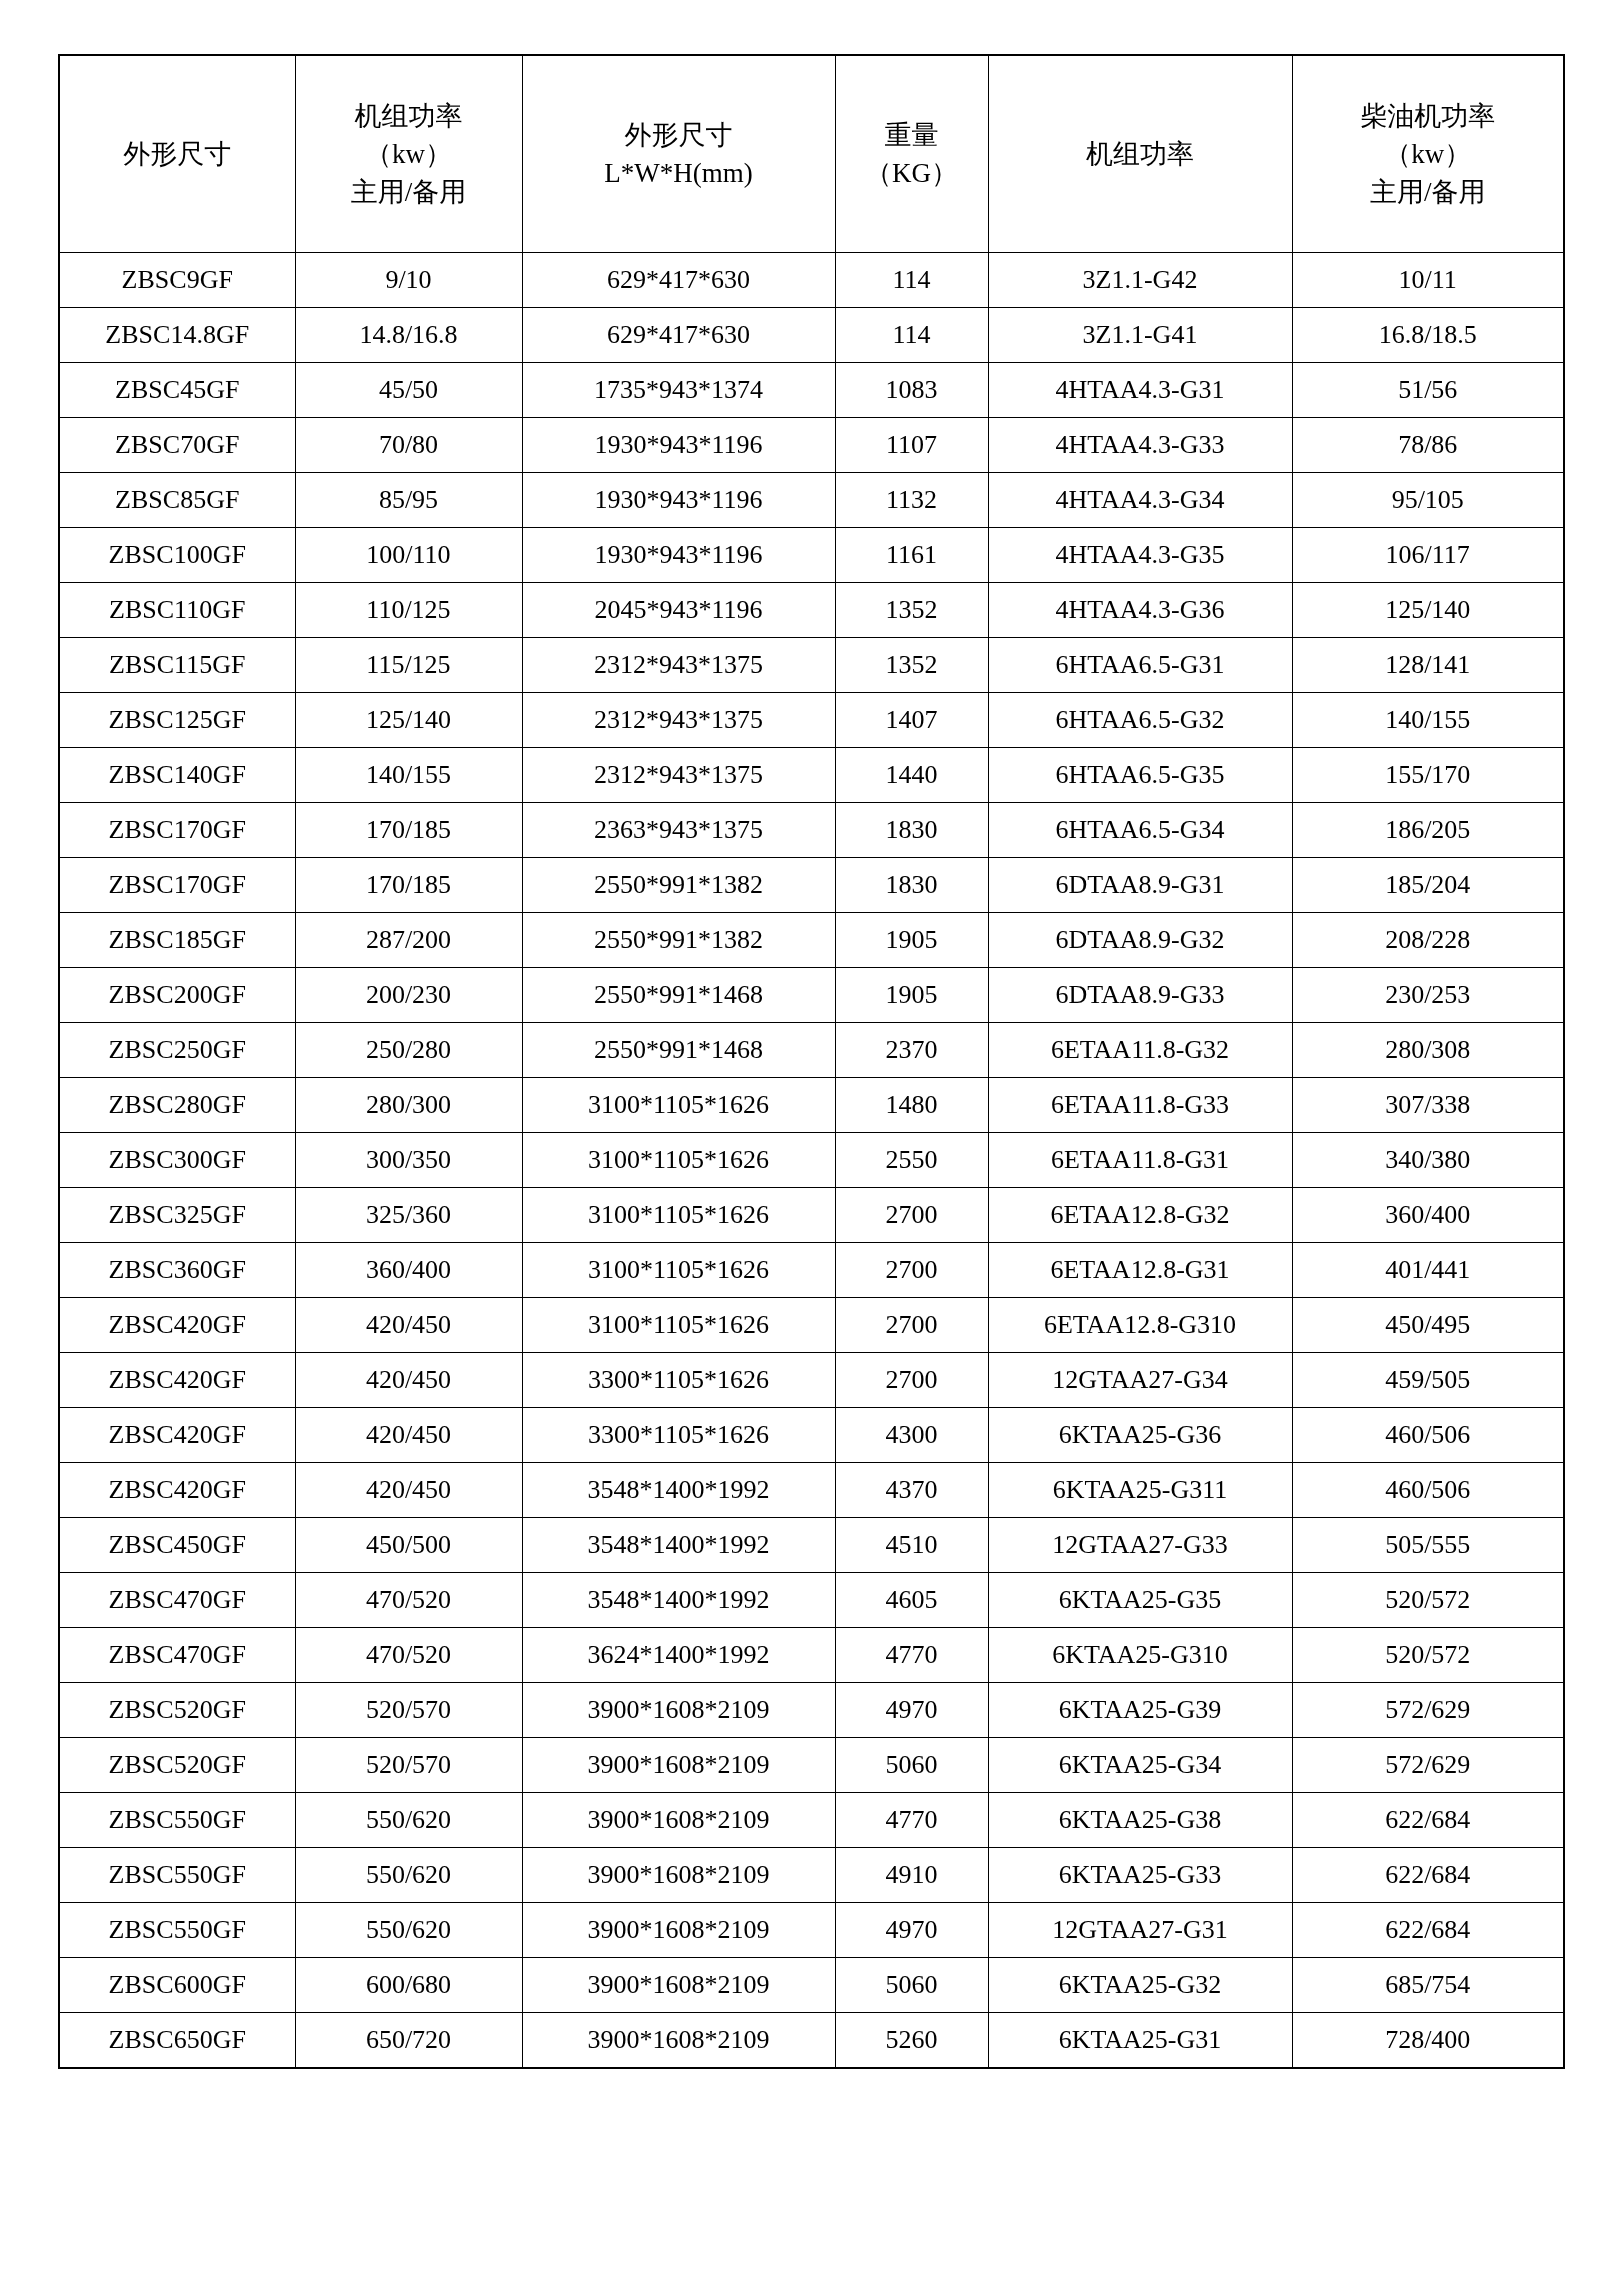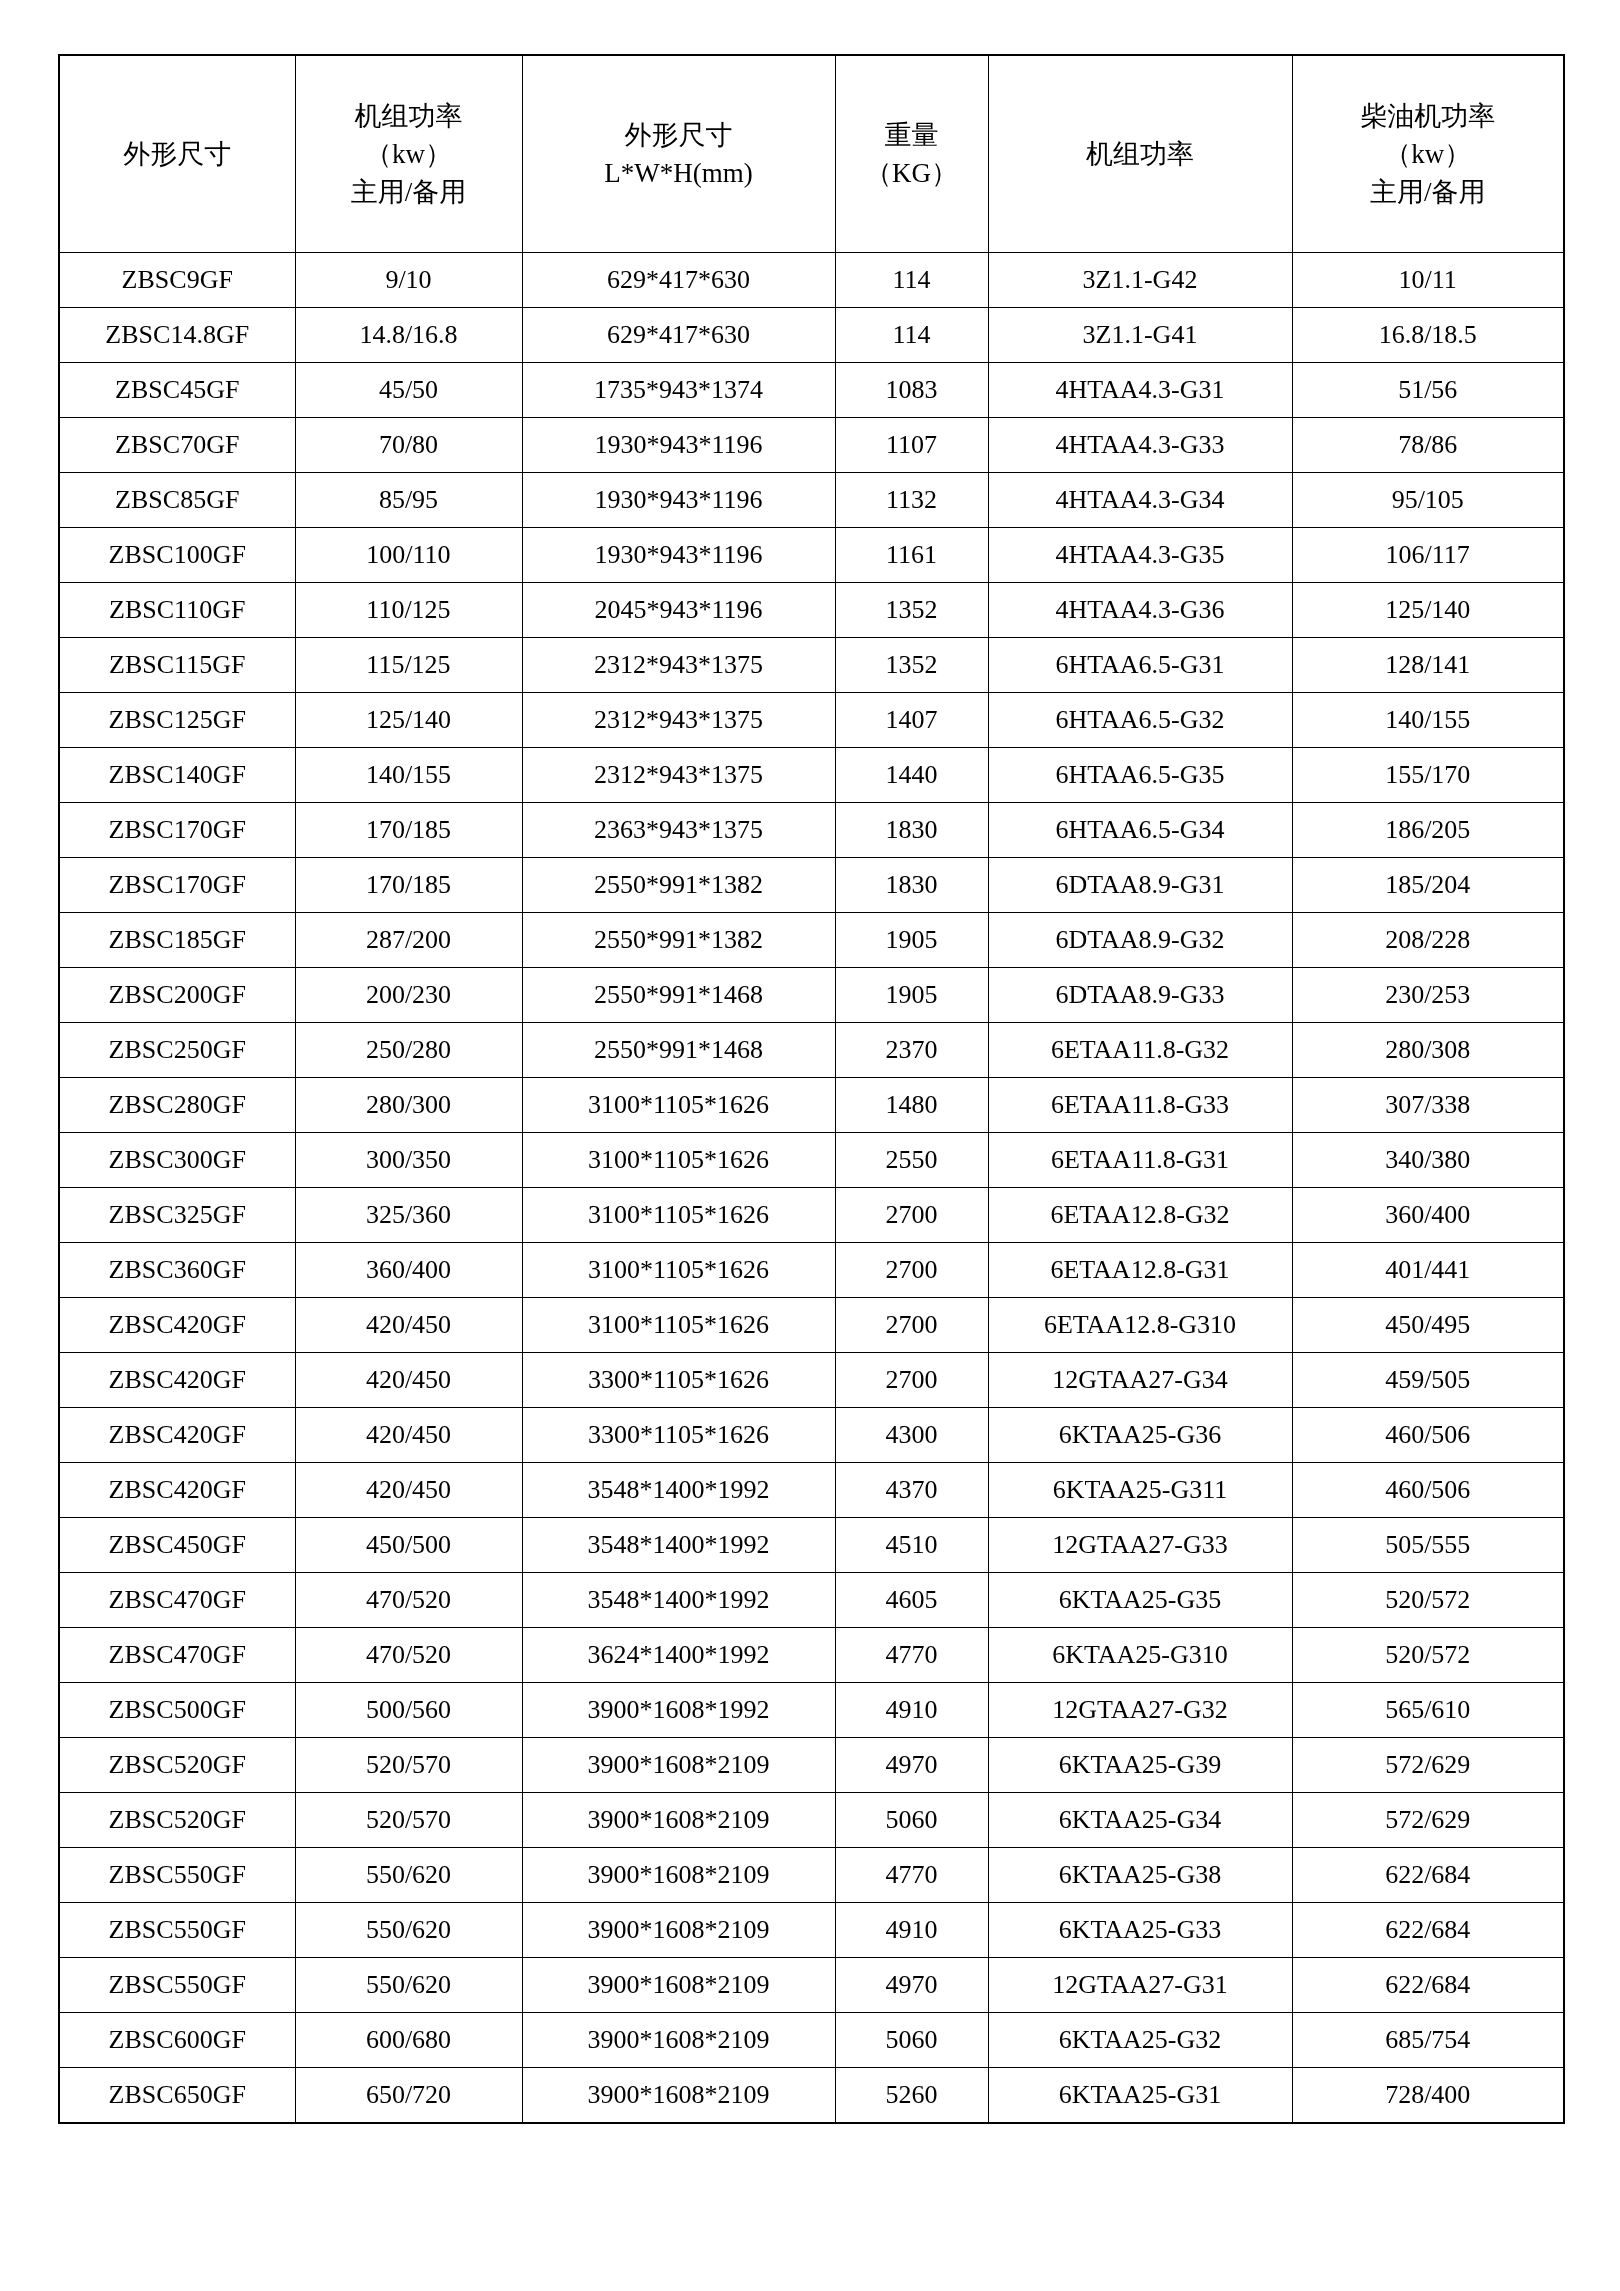--- a/index.html
+++ b/index.html
@@ -302,28 +302,20 @@
         </tr>
         <tr>
           <td class="model">ZBSC470GF</td>
           <td>470/520</td>
           <td>3624*1400*1992</td>
           <td>4770</td>
           <td class="engine">6KTAA25-G310</td>
           <td>520/572</td>
         </tr>
         <tr>
-          <td class="model">ZBSC500GF</td>
-          <td>500/560</td>
-          <td>3900*1608*1992</td>
-          <td>4910</td>
-          <td class="engine">12GTAA27-G32</td>
-          <td>565/610</td>
-        </tr>
-        <tr>
           <td class="model">ZBSC520GF</td>
           <td>520/570</td>
           <td>3900*1608*2109</td>
           <td>4970</td>
           <td class="engine">6KTAA25-G39</td>
           <td>572/629</td>
         </tr>
         <tr>
           <td class="model">ZBSC520GF</td>
           <td>520/570</td>

